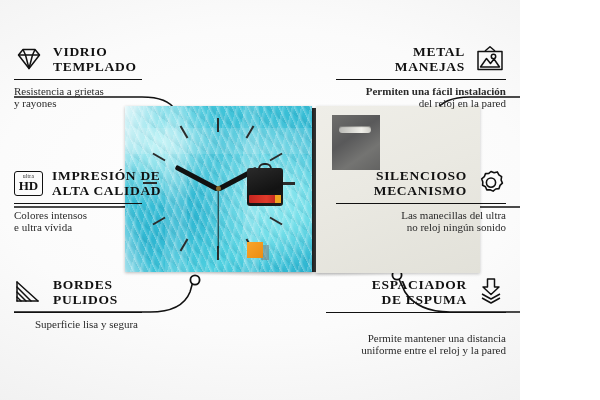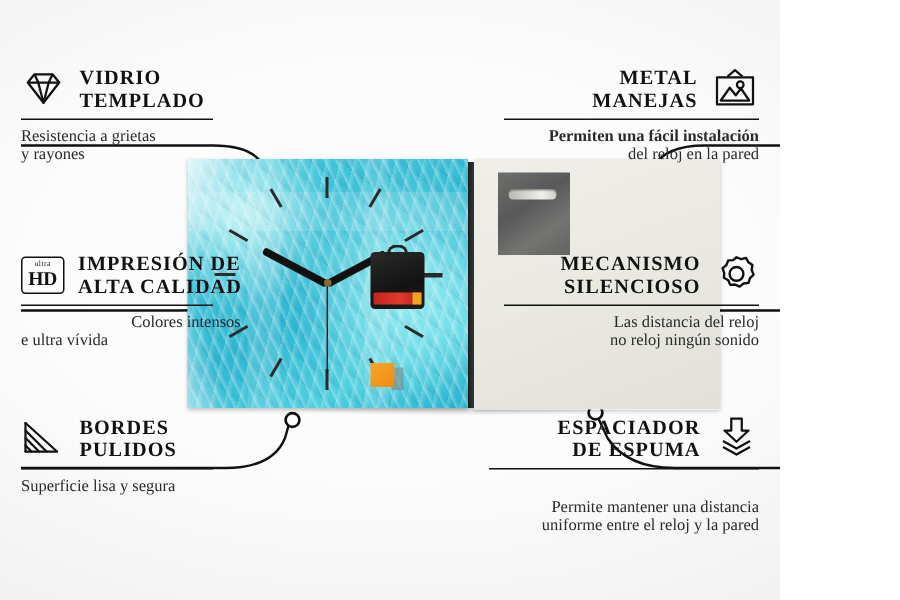--- a/index.html
+++ b/index.html
@@ -256,21 +256,21 @@
       <div class="hdbox ico">
         <span class="hd-ultra">ultra</span>
         <span class="hd-hd">HD</span>
       </div>
       <div>
         <div class="c-title">IMPRESIÓN DE</div>
         <div class="c-title">ALTA CALIDAD</div>
       </div>
     </div>
     <div class="c-rule" style="width:128px;margin-top:5px;"></div>
-    <div class="c-sub" style="margin-top:5px;text-align:center;">Colores intensos</div>
+    <div class="c-sub" style="margin-top:5px;">Colores intensos</div>
     <div class="c-sub">e ultra vívida</div>
   </div>
 
   <div class="callout left" style="left:14px; top:277px; width:220px;">
     <div class="head-row">
       <svg class="ico" width="30" height="26" viewBox="0 0 30 26">
         <g stroke="#111" stroke-width="1.5" stroke-linecap="round">
           <path d="M3,3 L3,22"></path>
           <path d="M3,22 L24,22"></path>
           <path d="M3,3 L24,22"></path>
@@ -278,21 +278,21 @@
           <path d="M3,13 L12,22"></path>
           <path d="M3,18 L7,22"></path>
         </g>
       </svg>
       <div>
         <div class="c-title">BORDES</div>
         <div class="c-title">PULIDOS</div>
       </div>
     </div>
     <div class="c-rule" style="width:128px;margin-top:5px;"></div>
-    <div class="c-sub" style="margin-top:5px;">Superficie lisa y segura</div>
+    <div class="c-sub" style="margin-top:5px;margin-left:21px;">Superficie lisa y segura</div>
     <div class="c-sub"></div>
   </div>
 
   <div class="callout right" style="right:14px; top:44px; width:250px;">
     <div class="head-row">
       <div>
         <div class="c-title">METAL</div>
         <div class="c-title">MANEJAS</div>
       </div>
       <svg class="ico" width="32" height="28" viewBox="0 0 32 28">
@@ -305,32 +305,32 @@
       </svg>
     </div>
     <div class="c-rule" style="width:170px;margin:5px 0 0 auto;"></div>
     <div class="c-sub" style="margin-top:5px;font-weight:bold;">Permiten una fácil instalación</div>
     <div class="c-sub">del reloj en la pared</div>
   </div>
 
   <div class="callout right" style="right:14px; top:168px; width:250px;">
     <div class="head-row">
       <div>
+        <div class="c-title">SILENCIOSO</div>
         <div class="c-title">MECANISMO</div>
-        <div class="c-title">SILENCIOSO</div>
       </div>
       <svg class="ico" width="30" height="28" viewBox="0 0 30 28">
         <g fill="none" stroke="#111" stroke-width="1.6" stroke-linejoin="round">
           <path d="M15,2.5 l3.1,1.3 3.2,-0.9 1.6,2.9 2.7,1.9 -0.5,3.3 1.3,3.1 -2.4,2.3 -1,3.2 -3.3,0.4 -2.6,2.1 -3,-1.4 -3.3,0.2 -1.3,-3.1 -2.9,-1.6 0.2,-3.3 -1.1,-3.1 2.6,-2.1 1.2,-3.1 3.3,-0.2 z"></path>
           <circle cx="15" cy="13.6" r="4.6"></circle>
         </g>
       </svg>
     </div>
     <div class="c-rule" style="width:170px;margin:5px 0 0 auto;"></div>
-    <div class="c-sub" style="margin-top:5px;">Las distancia del reloj</div>
+    <div class="c-sub" style="margin-top:5px;">Las manecillas del ultra</div>
     <div class="c-sub">no reloj ningún sonido</div>
   </div>
 
   <div class="callout right" style="right:14px; top:277px; width:260px;">
     <div class="head-row">
       <div>
         <div class="c-title">ESPACIADOR</div>
         <div class="c-title">DE ESPUMA</div>
       </div>
       <svg class="ico" width="30" height="30" viewBox="0 0 30 30">

